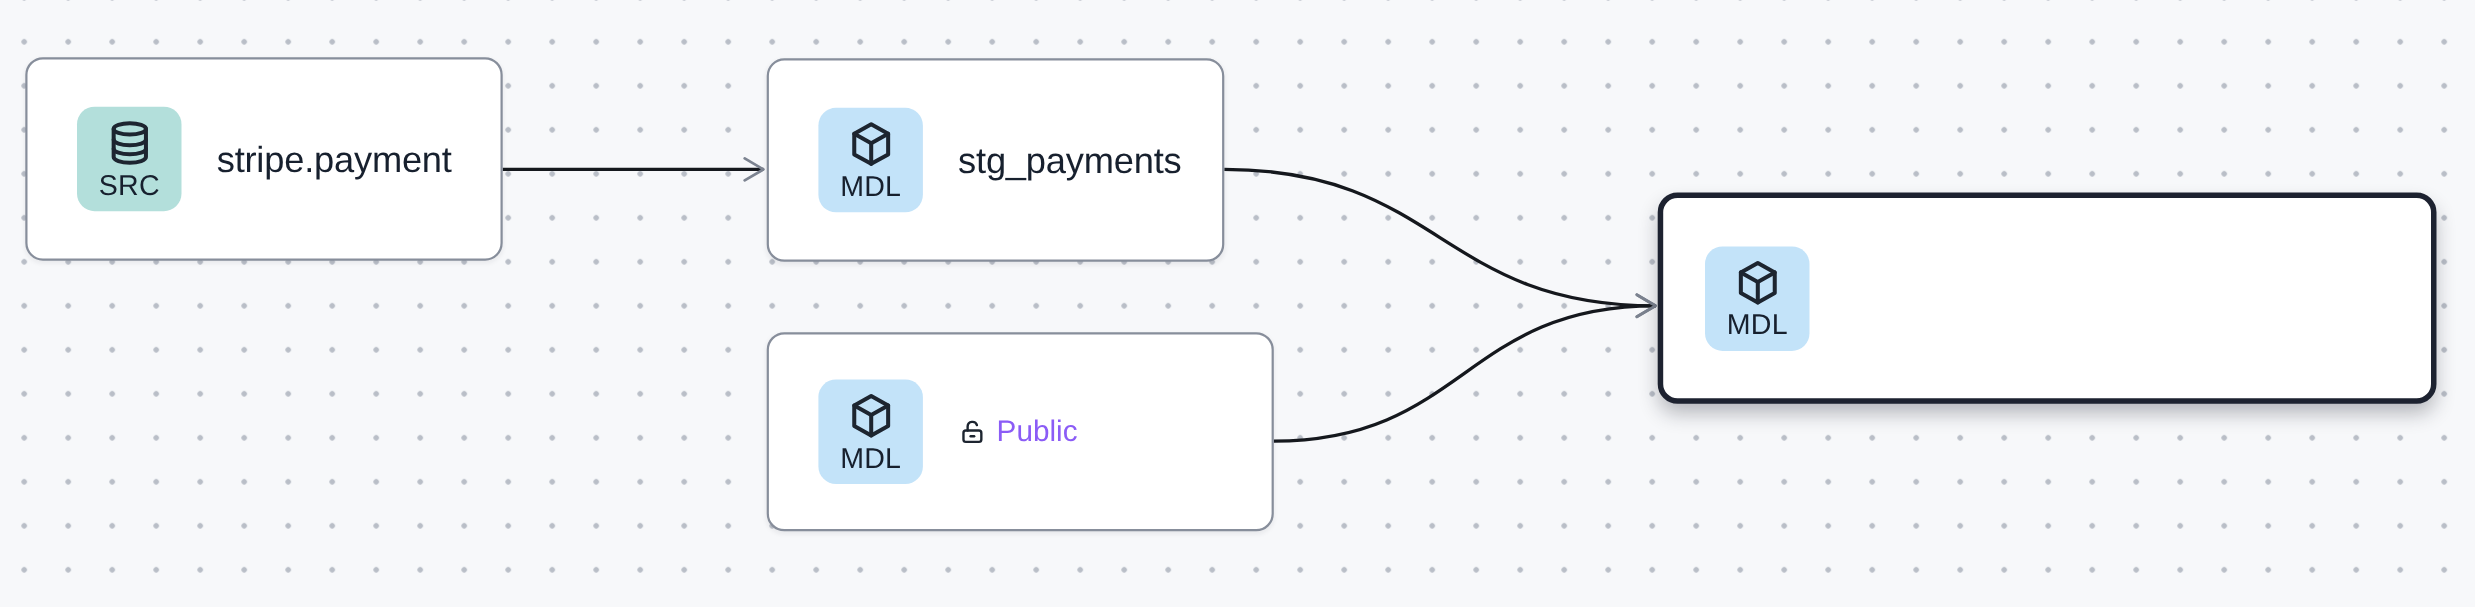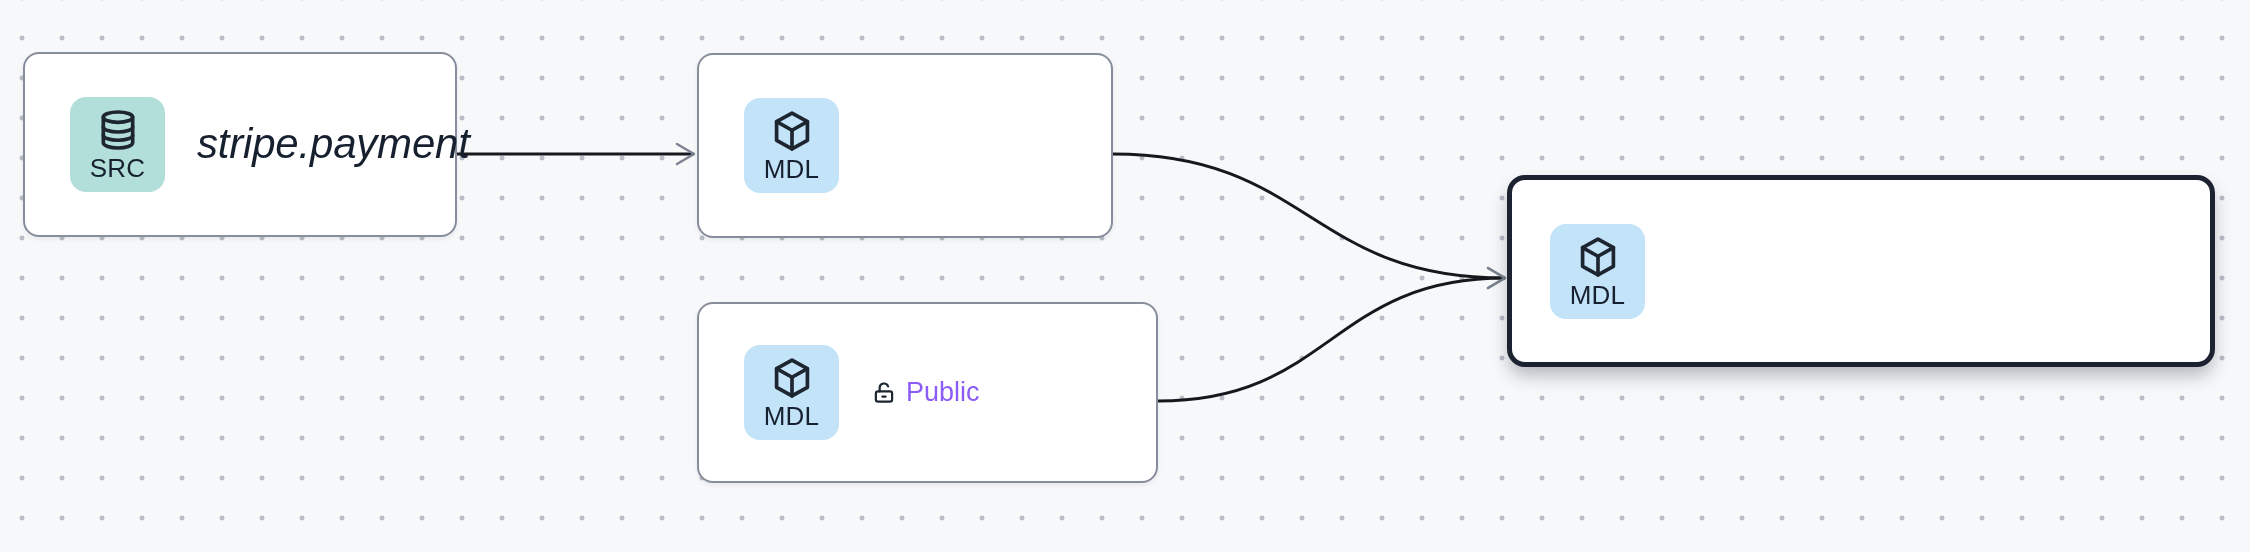--- a/index.html
+++ b/index.html
@@ -25,21 +25,21 @@
   #node-stg-payments{left:697px;top:53px;width:416px;height:185px;}
   #node-fct-orders{left:697px;top:302px;width:461px;height:181px;}
   #node-agg-customer-payment-journey{left:1507px;top:175px;width:708px;height:192px;}
   .badge{
     width:95px;height:95px;border-radius:16px;flex:0 0 auto;
     display:flex;flex-direction:column;align-items:center;justify-content:center;
   }
   .badge svg{width:44px;height:44px;display:block;}
   .badge-label{font-size:26px;line-height:1;color:#17202e;margin-top:3px;letter-spacing:0.2px;}
   .node-text{display:flex;flex-direction:column;justify-content:center;gap:6px;min-width:0;}
-  .node-title{font-size:42px;line-height:1.15;color:#17202e;white-space:nowrap;letter-spacing:-0.2px;font-style:italic;}
+  .node-title{font-size:33px;line-height:1.15;color:#17202e;white-space:nowrap;letter-spacing:-0.2px;}
   .node-meta{display:flex;align-items:center;gap:9px;color:#8b5cf6;}
   .node-meta svg{width:26px;height:26px;display:block;}
   .node-meta-label{font-size:27px;line-height:1.1;}
   .icon-stroke{stroke:#1d2530;stroke-width:2;fill:none;stroke-linecap:round;stroke-linejoin:round;}
 </style>
 </head>
 <body>
 
 <div class="stage">
 
@@ -71,20 +71,23 @@
 
   <div class="node" id="node-stg-payments">
     <div class="badge" style="background-color: rgb(195, 227, 249);">
       <svg viewBox="0 0 24 24">
         <path class="icon-stroke" d="M12 2.2 L20.4 6.9 V17.1 L12 21.8 L3.6 17.1 V6.9 Z"></path>
         <path class="icon-stroke" d="M3.6 6.9 L12 11.6 L20.4 6.9"></path>
         <path class="icon-stroke" d="M12 11.6 V21.8"></path>
       </svg>
       <div class="badge-label">MDL</div>
     </div>
+    <div class="node-text">
+      <div class="node-title">stg_payments</div>
+    </div>
   </div>
 
   <div class="node" id="node-fct-orders">
     <div class="badge" style="background-color: rgb(195, 227, 249);">
       <svg viewBox="0 0 24 24">
         <path class="icon-stroke" d="M12 2.2 L20.4 6.9 V17.1 L12 21.8 L3.6 17.1 V6.9 Z"></path>
         <path class="icon-stroke" d="M3.6 6.9 L12 11.6 L20.4 6.9"></path>
         <path class="icon-stroke" d="M12 11.6 V21.8"></path>
       </svg>
       <div class="badge-label">MDL</div>

